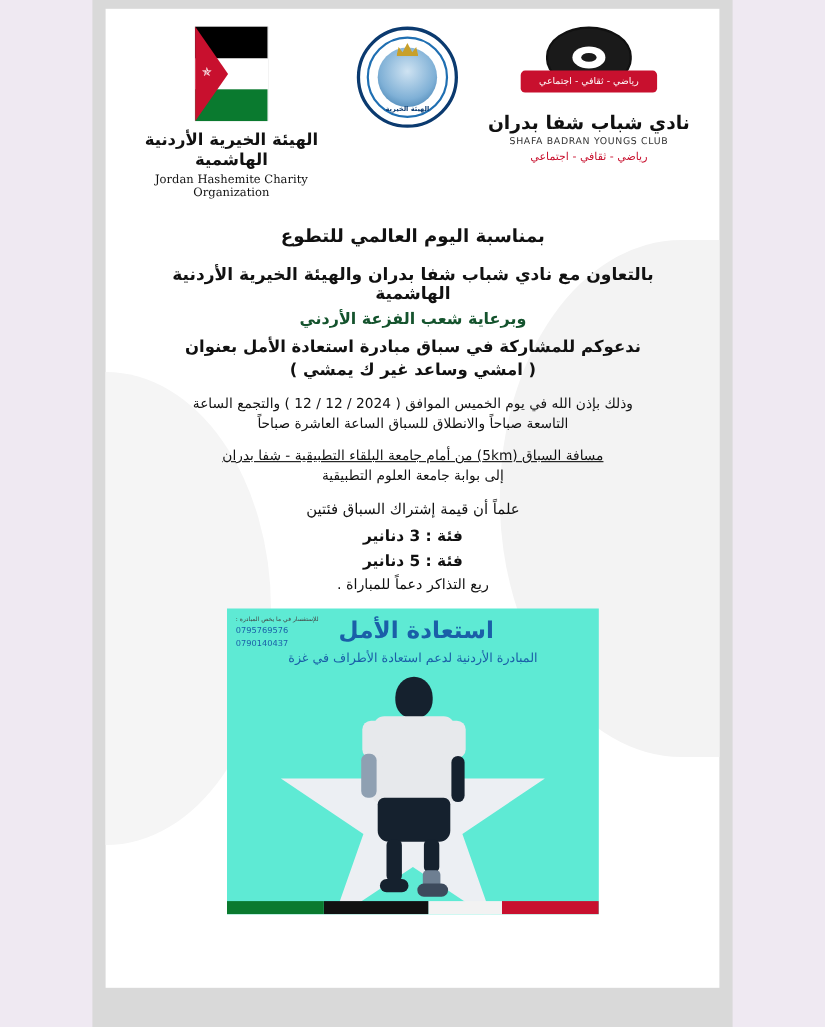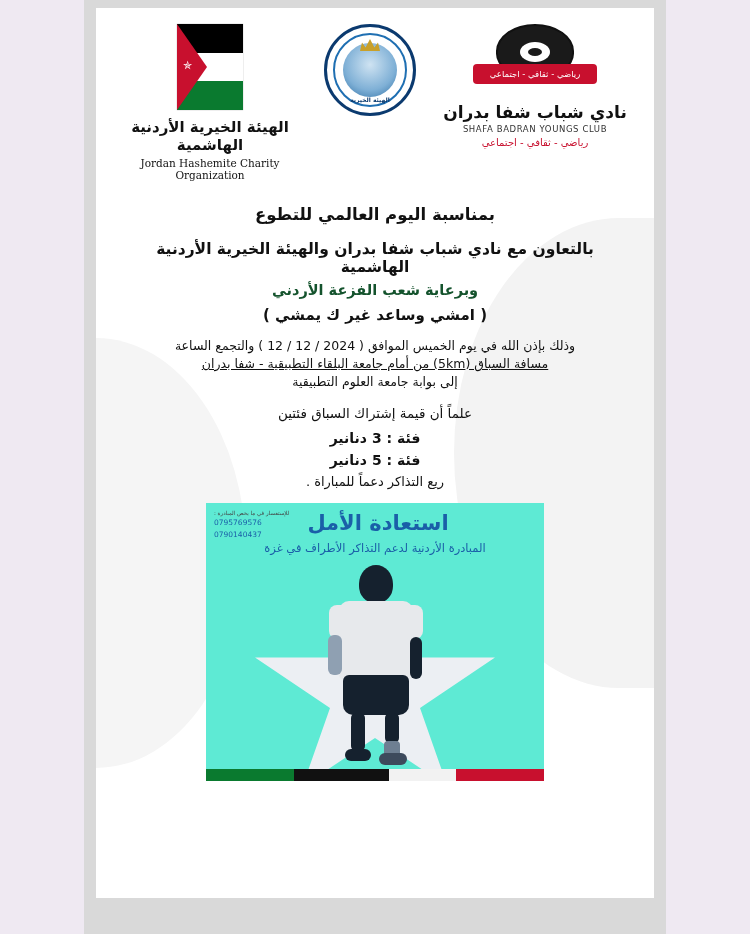--- a/index.html
+++ b/index.html
@@ -294,39 +294,41 @@
         <div class="club-name-ar">نادي شباب شفا بدران</div>
         <div class="club-name-en">SHAFA BADRAN YOUNGS CLUB</div>
         <div class="club-tagline">رياضي - ثقافي - اجتماعي</div>
       </div>
     </div>
 
     <div class="body-text">
       <p class="ln t-head">بمناسبة اليوم العالمي للتطوع</p>
       <p class="ln t-b1">بالتعاون مع نادي شباب شفا بدران والهيئة الخيرية الأردنية الهاشمية</p>
       <p class="ln t-red">وبرعاية شعب الفزعة الأردني</p>
+      <p class="ln t-b2">ندعوكم للمشاركة في سباق مبادرة استعادة الأمل بعنوان</p>
       <p class="ln t-b3">( امشي وساعد غير ك يمشي )</p>
       <p class="ln t-small">وذلك بإذن الله في يوم الخميس الموافق ( 2024 / 12 / 12 )  والتجمع الساعة</p>
+      <p class="ln t-small2">التاسعة صباحاً والانطلاق للسباق الساعة العاشرة صباحاً</p>
       <p class="ln t-mid">مسافة السباق (5km) من أمام جامعة البلقاء التطبيقية - شفا بدران</p>
       <p class="ln t-mid2">إلى بوابة جامعة العلوم التطبيقية</p>
       <p class="ln t-note">علماً أن قيمة إشتراك السباق فئتين</p>
       <p class="ln t-fee">فئة : 3 دنانير</p>
       <p class="ln t-fee">فئة : 5 دنانير</p>
       <p class="ln t-last">ريع التذاكر دعماً للمباراة .</p>
     </div>
 
     <div class="poster">
       <div class="star-bg"></div>
       <div class="poster-phones">
         <div class="ar-note">للإستفسار في ما يخص المبادرة :</div>
         <div>0795769576</div>
         <div>0790140437</div>
       </div>
       <div class="poster-title">استعادة الأمل</div>
-      <div class="poster-sub">المبادرة الأردنية لدعم التذاكر الأطراف في غزة</div>
+      <div class="poster-sub">المبادرة الأردنية لدعم استعادة الأطراف في غزة</div>
 
       <div class="boy">
         <div class="head"></div>
         <div class="shirt"></div>
         <div class="sleeve-l"></div>
         <div class="sleeve-r"></div>
         <div class="prosthetic-arm"></div>
         <div class="arm-r"></div>
         <div class="shorts"></div>
         <div class="leg-l"></div>

